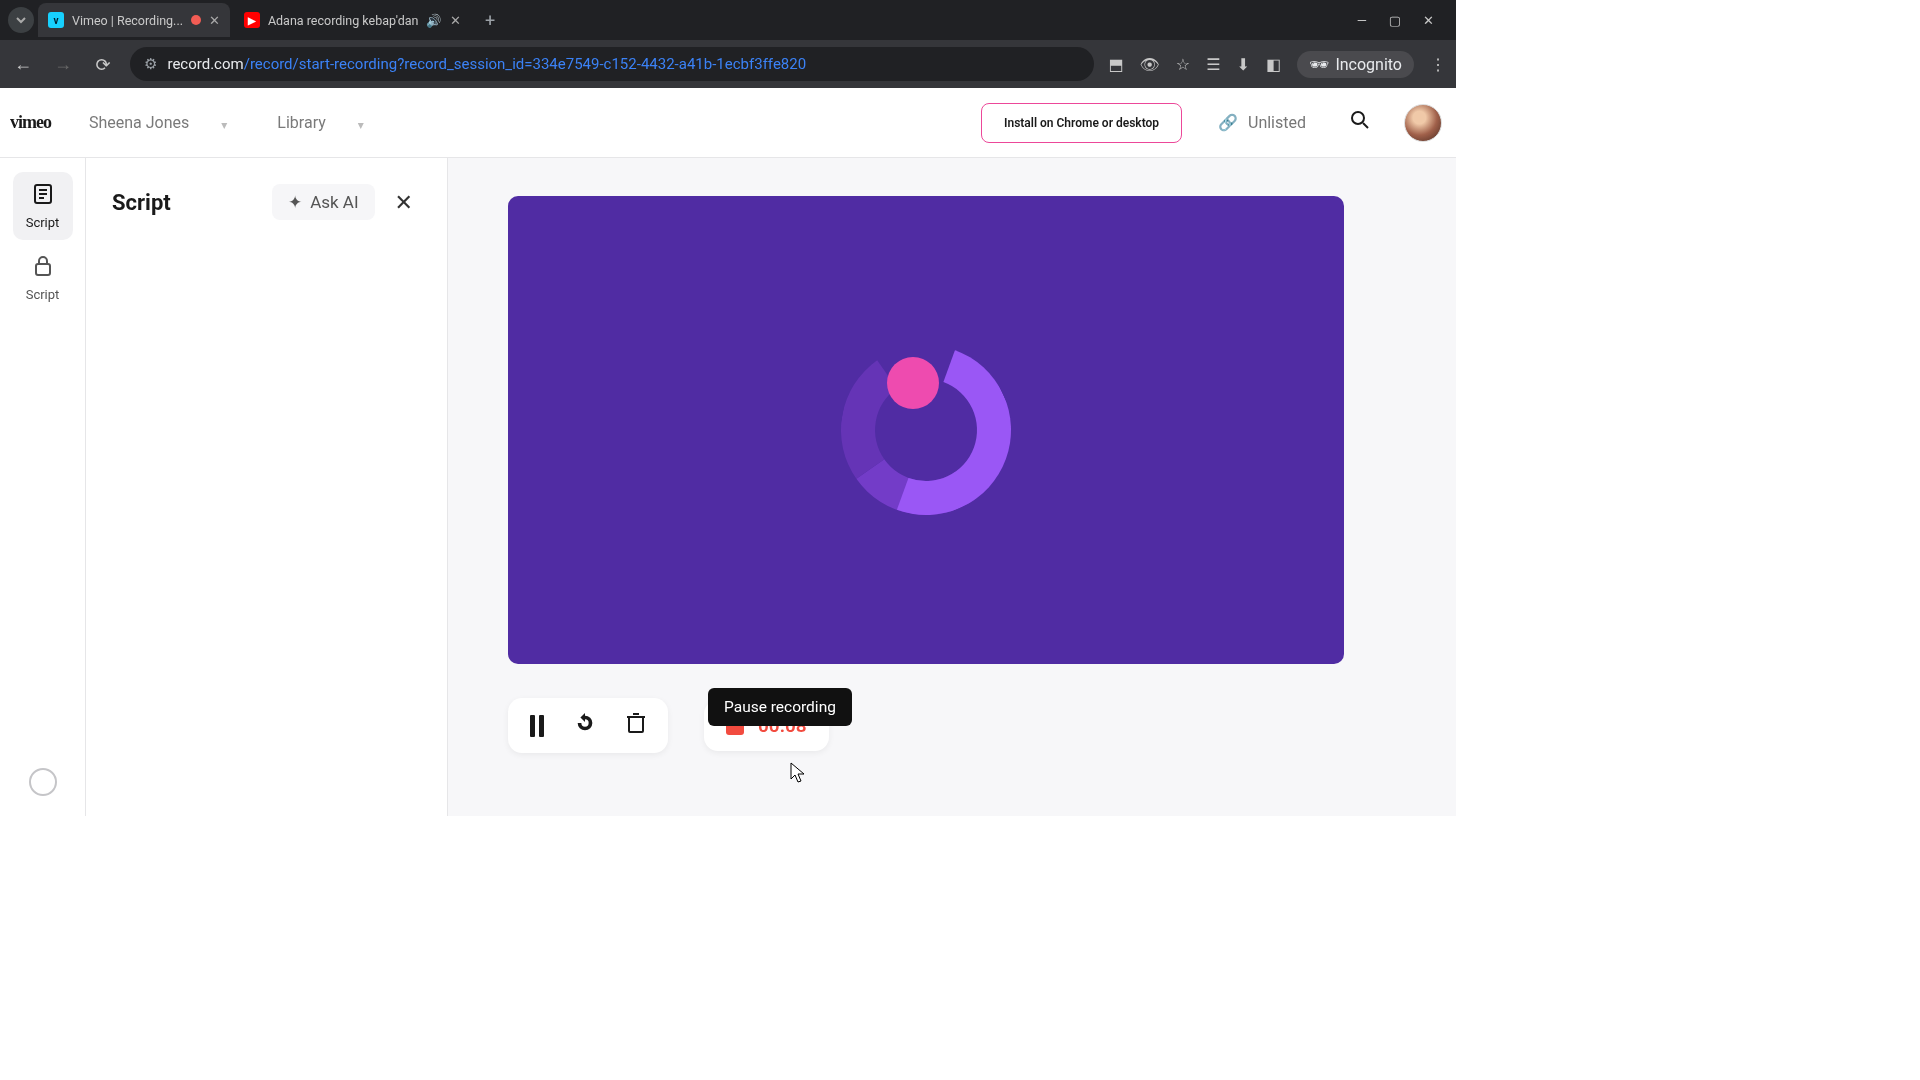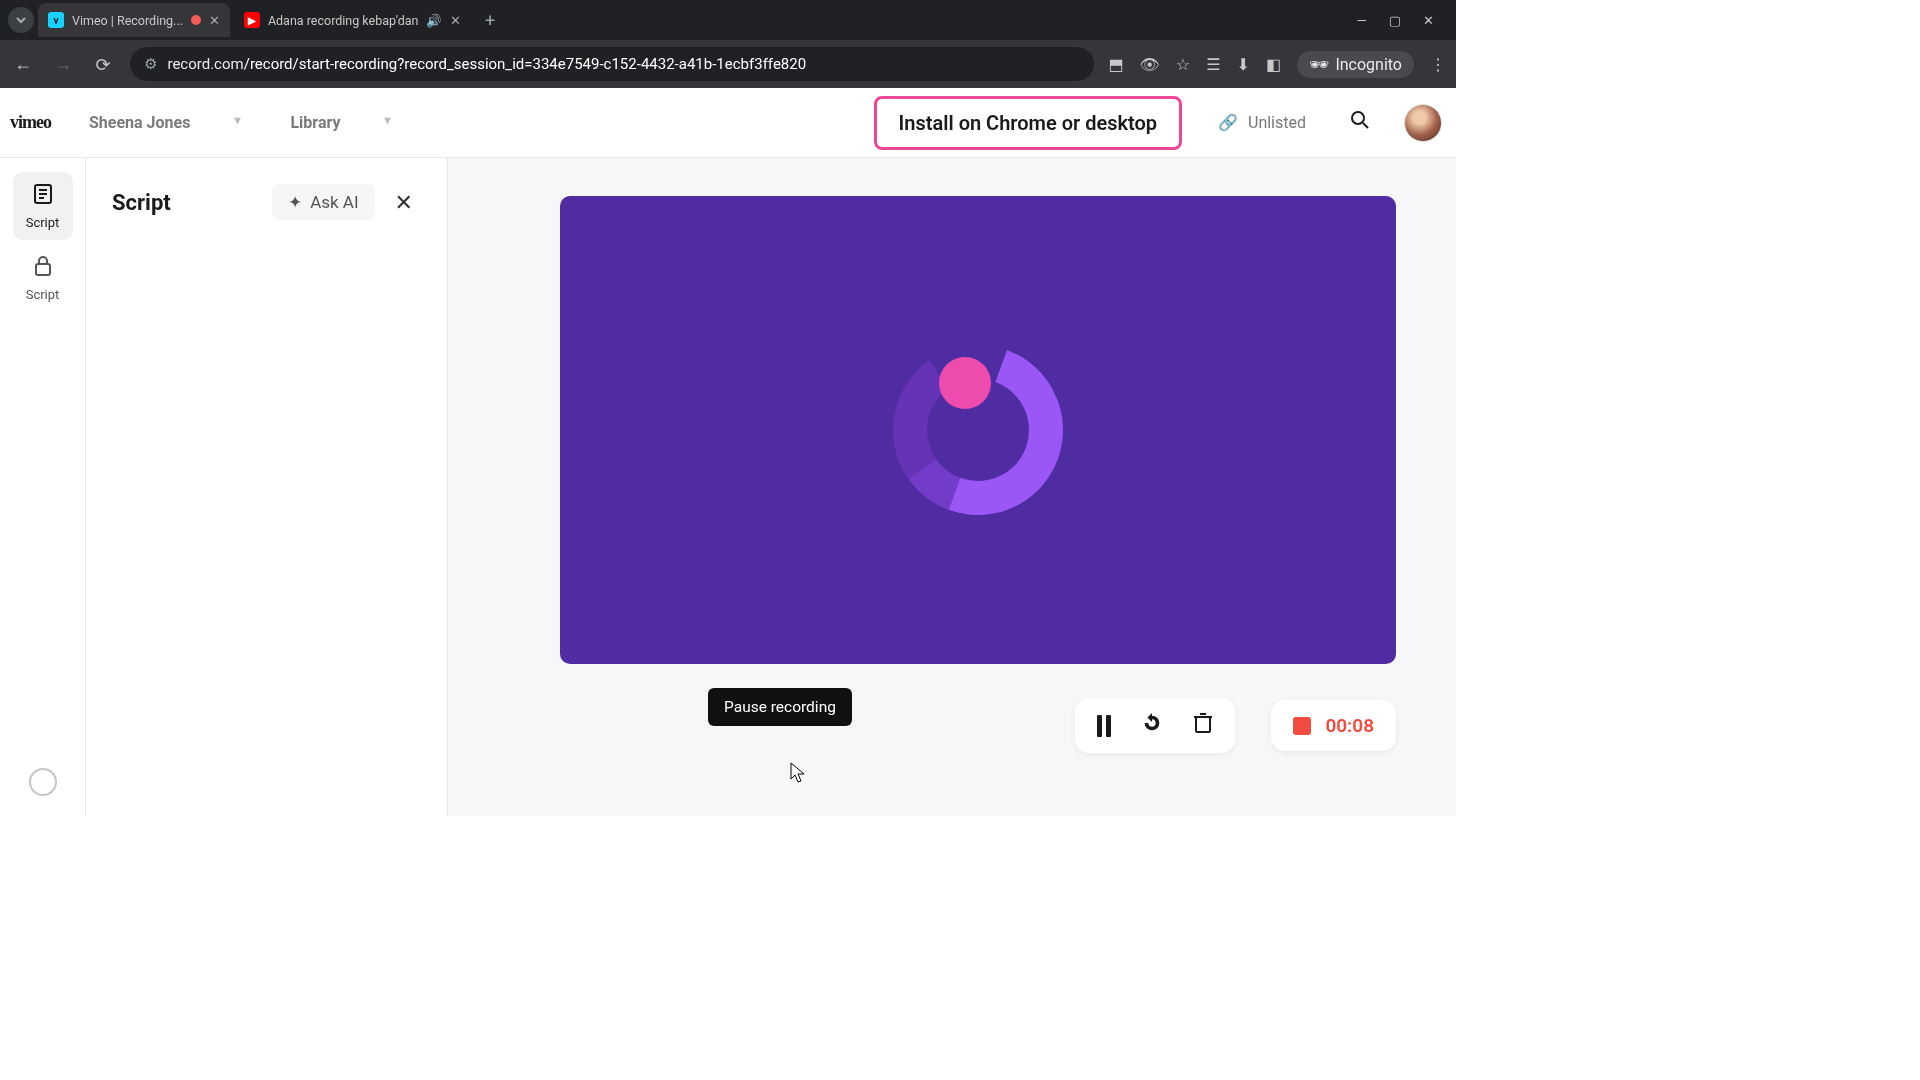--- a/index.html
+++ b/index.html
@@ -28,24 +28,24 @@
 .urlbar { flex:1; display:flex; align-items:center; background:#202124; border-radius:20px; height:34px; padding:0 14px; gap:10px; }
 .urlbar .site{ color:#9aa0a6; font-size:15px; }
 .urlbar .url { color:#e8eaed; font-size:15px; white-space:nowrap; overflow:hidden; }
 .rbtns { display:flex; align-items:center; gap:16px; color:#c8c8c8; }
 .rbtns span{ cursor:pointer; font-size:16px; }
 .incog { display:flex; align-items:center; gap:6px; background:#4a4a4e; border-radius:16px; padding:4px 12px; color:#e8eaed; font-size:14px; }
 
 
 .apphdr { height:70px; border-bottom:1px solid #e6e6e8; display:flex; align-items:center; padding:0 14px 0 10px; gap:26px; background:#fff; }
 .logo { font-family: Georgia, serif; font-weight:700; font-size:18px; letter-spacing:-1px; color:#1a1a1a; }
-.seldrop { display:flex; align-items:flex-start; gap:44px; color:#7a7a7a; font-size:16px; cursor:pointer; padding:8px 12px;font-weight:bold; }
+.seldrop { display:flex; align-items:flex-end; gap:32px; color:#7a7a7a; font-size:16px; cursor:pointer; padding:8px 12px; }
 .seldrop .chev{ color:#bbb; font-size:12px; }
 .spacer{flex:1;}
-.installbtn{ background:#fff; border:3px solid #ec4899; border-radius:8px; padding:12px 22px; font-size:20px; font-weight:600; color:#1a1a1a; cursor:pointer; }
+.installbtn{ background:#fff; border:1px solid #ec4899; border-radius:8px; padding:12px 22px; font-size:12px; font-weight:600; color:#1a1a1a; cursor:pointer; }
 .visbtn{ display:flex; align-items:center; gap:10px; color:#777; font-size:16px; cursor:pointer; padding:0 10px; }
 .searchic{ color:#1a1a1a; font-size:20px; cursor:pointer; padding:0 8px; }
 .avatar{ width:38px;height:38px;border-radius:50%; background: radial-gradient(circle at 40% 35%, #f0c9a8 20%, #a0604a 55%, #5a3428 90%); border:1px solid #ddd; cursor:pointer; }
 
 
 .appbody{ display:flex; height:658px; }
 .rail{ width:86px; border-right:1px solid #e6e6e8; padding-top:14px; display:flex; flex-direction:column; align-items:center; gap:4px; position:relative; }
 .railitem{ width:60px; padding:10px 0; border-radius:10px; display:flex; flex-direction:column; align-items:center; gap:4px; cursor:pointer; color:#555; }
 .railitem.active{ background:#f1f1f3; color:#1a1a1a; }
 .railitem .ric{ font-size:22px; }
@@ -53,21 +53,21 @@
 .railfoot{ position:absolute; bottom:20px; width:28px;height:28px;border-radius:50%;border:2px solid #c5c5c8; }
 
 .panel{ width:362px; border-right:1px solid #e6e6e8; padding:26px 26px 20px; display:flex; flex-direction:column; background:#fff; }
 .panhead{ display:flex; align-items:center; justify-content:space-between; }
 .pantitle{ font-size:22px; font-weight:700; color:#1a1a1a; }
 .askai{ display:flex; align-items:center; gap:8px; color:#555; font-size:17px; cursor:pointer; background:#f6f6f8; padding:8px 16px; border-radius:8px; }
 .closep{ color:#333; font-size:22px; cursor:pointer; margin-left:6px; padding:4px 8px; }
 .scriptph{ margin-top:28px; color:#8c8c90; font-size:18px; line-height:1.55; }
 .telebtn{ margin-top:auto; background:#24bff0; color:#fff; border:none; border-radius:10px; height:50px; font-size:18px; font-weight:600; display:flex; align-items:center; justify-content:center; gap:14px; cursor:pointer; }
 
-.stage{ flex:1; background:#f7f7f9; display:flex; flex-direction:column; align-items:flex-end; padding:38px 60px 22px; position:relative; }
+.stage{ flex:1; background:#f7f7f9; display:flex; flex-direction:column; align-items:flex-start; padding:38px 60px 22px; position:relative; }
 .video{ width:836px; height:468px; background:#502ca3; border-radius:10px; position:relative; overflow:hidden; }
 .spin{ position:absolute; left:50%; top:50%; transform:translate(-50%,-50%); width:170px; height:170px; }
 .arcA{ position:absolute; width:170px;height:170px; border-radius:50%; border:34px solid transparent; border-right-color:#9a57f5; border-bottom-color:#9a57f5; transform:rotate(-25deg); }
 .arcB{ position:absolute; width:170px;height:170px; border-radius:50%; border:34px solid transparent; border-bottom-color:#8343d8; border-left-color:#6f38bf; transform:rotate(10deg); opacity:.7; }
 .dot{ position:absolute; width:52px;height:52px; border-radius:50%; background:#ee4baf; top:12px; left:46px; }
 
 .tooltip{ position:absolute; background:#111; color:#fff; font-size:15.5px; padding:10px 16px; border-radius:6px; bottom:90px; left:260px; }
 
 .ctrls{ display:flex; align-items:center; gap:36px; margin-top:34px; }
 .ctrlgrp{ background:#fff; border-radius:14px; padding:14px 22px; display:flex; align-items:center; gap:30px; box-shadow:0 2px 6px rgba(0,0,0,.06); }
@@ -108,21 +108,21 @@
       <span>▢</span>
       <span>✕</span>
     </div>
   </div>
   <div class="toolbar">
     <span class="tbtn">←</span>
     <span class="tbtn dis">→</span>
     <span class="tbtn">⟳</span>
     <div class="urlbar">
       <span class="site">⚙</span>
-      <span class="url"><span>record.com</span><span style="color:#ffffff">/record/start-recording?record_session_id=334e7549-c152-4432-a41b-1ecbf3ffe820</span></span>
+      <span class="url"><span>record.com</span><span style="color:#3b82f6">/record/start-recording?record_session_id=334e7549-c152-4432-a41b-1ecbf3ffe820</span></span>
     </div>
     <div class="rbtns">
       <span>⬒</span>
       <span>👁</span>
       <span>☆</span>
       <span>☰</span>
       <span>⬇</span>
       <span>◧</span>
       <span class="incog">
         <span>🕶</span>

